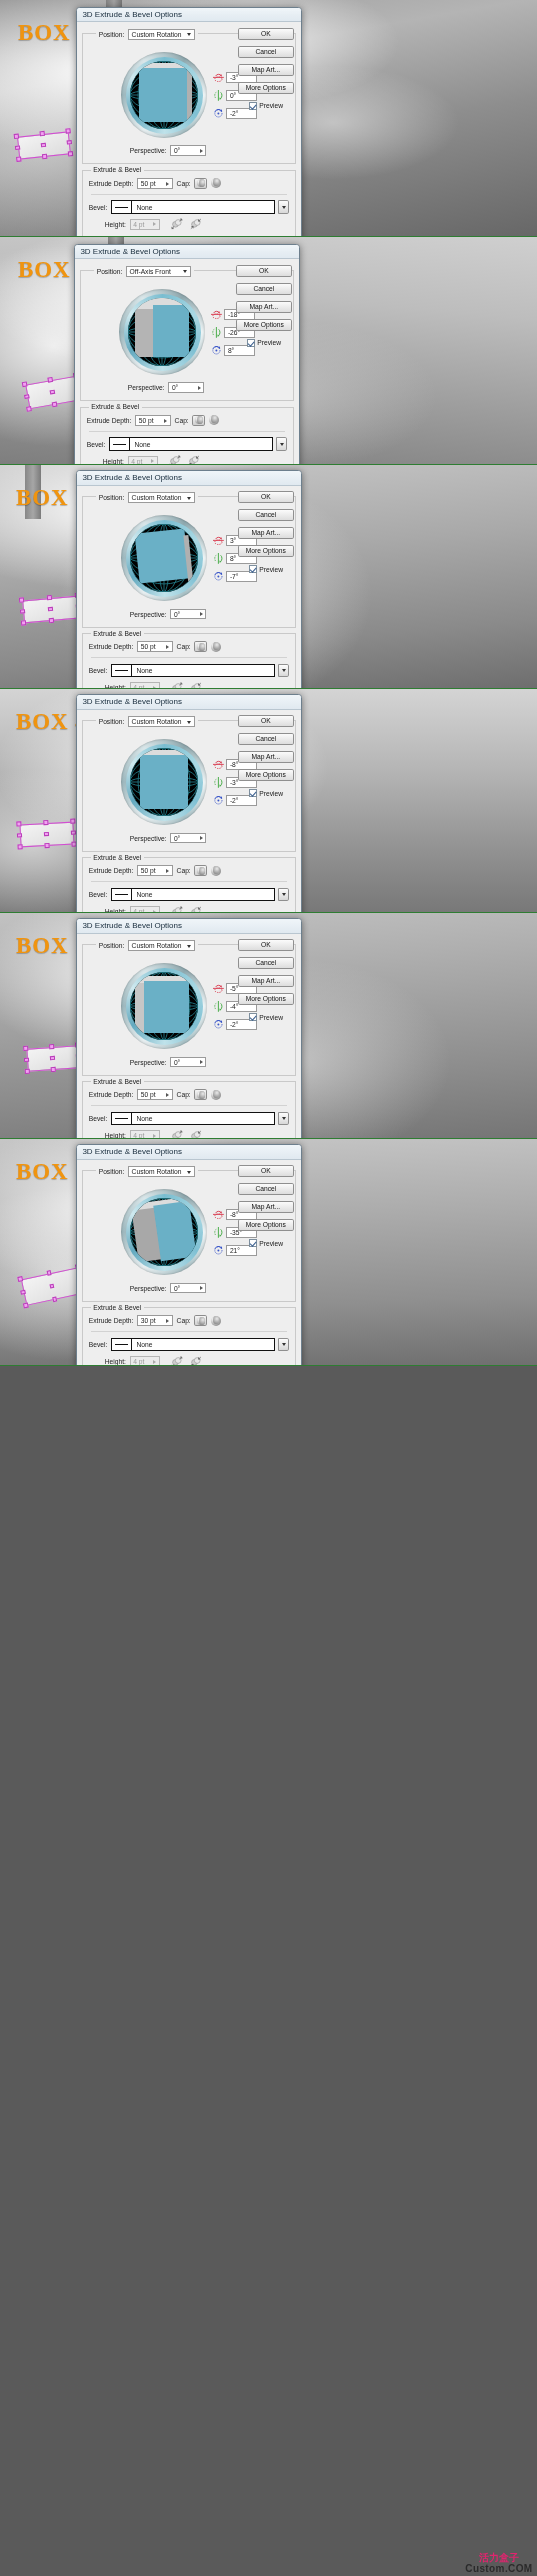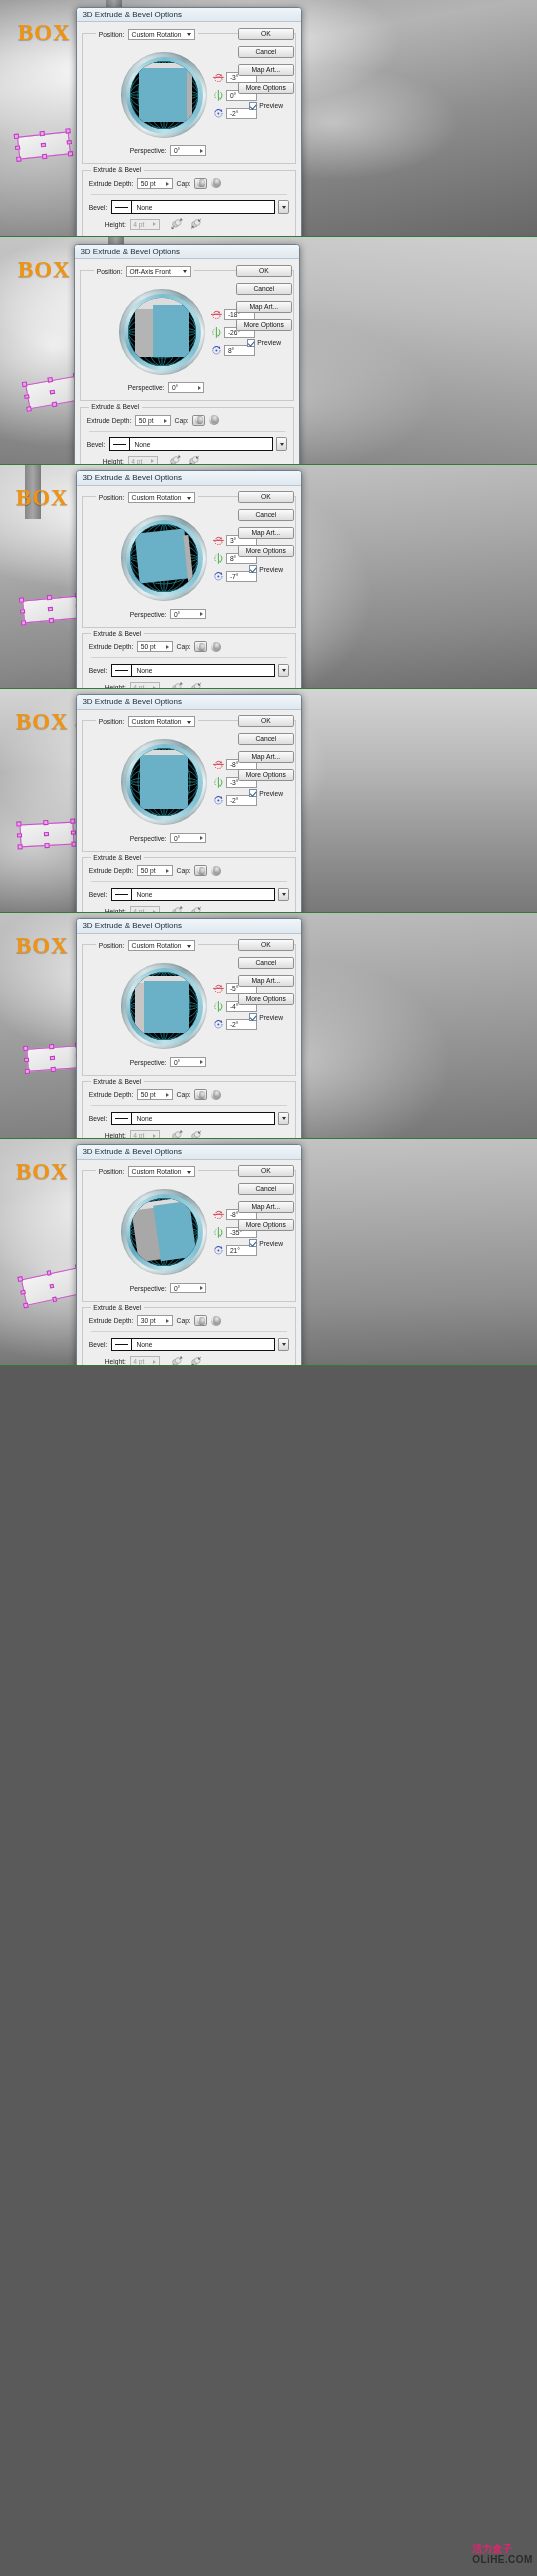--- a/index.html
+++ b/index.html
@@ -223,21 +223,21 @@
   .height-row { display:flex; align-items:center; gap:3.6px; margin-top:4.5px; padding-left:16px; }
   .num-dis {
     background:#ebebeb; border:0.9px solid #b5b5b5; color:#9a9a9a;
     width:30.5px; height:10.8px; line-height:10px; font-size:6.7px; padding-left:2.7px; position:relative;
   }
   .num-dis .tri{position:absolute;right:2.7px;top:2.7px;width:0;height:0;
     border-top:2.7px solid transparent;border-bottom:2.7px solid transparent;border-left:3.6px solid #aaa;}
   .bevel-icons { display:flex; gap:7.2px; margin-left:7.2px; }
   .bi { width:11.7px; height:11.7px; }
   .watermark {
-    position:absolute; right:5.4px; bottom:11px; z-index:30; text-align:left; line-height:1.05;
+    position:absolute; right:5.4px; bottom:2px; z-index:30; text-align:center; line-height:1.05;
   }
   .wm-cn { font-size:10px; color:#e0256e; font-weight:bold; font-family:"DejaVu Sans", sans-serif;}
   .wm-en { font-size:10px; color:#2b2b2b; font-weight:bold; letter-spacing:0.4px;}
 </style>
 </head>
 <body>
 
 <div id="root">
   <div class="panel" style="height: 237px;">
     <div class="bg"></div>
@@ -1307,15 +1307,15 @@
           <span class="chk"></span>
           <span class="lbl">Preview</span>
         </div>
       </div>
     </div>
   </div>
 </div>
 
 <div class="watermark">
     <div class="wm-cn">活力盒子</div>
-    <div class="wm-en">OLiHE.COM</div>
+    <div class="wm-en">Custom.COM</div>
   </div>
 
 
 </body></html>

